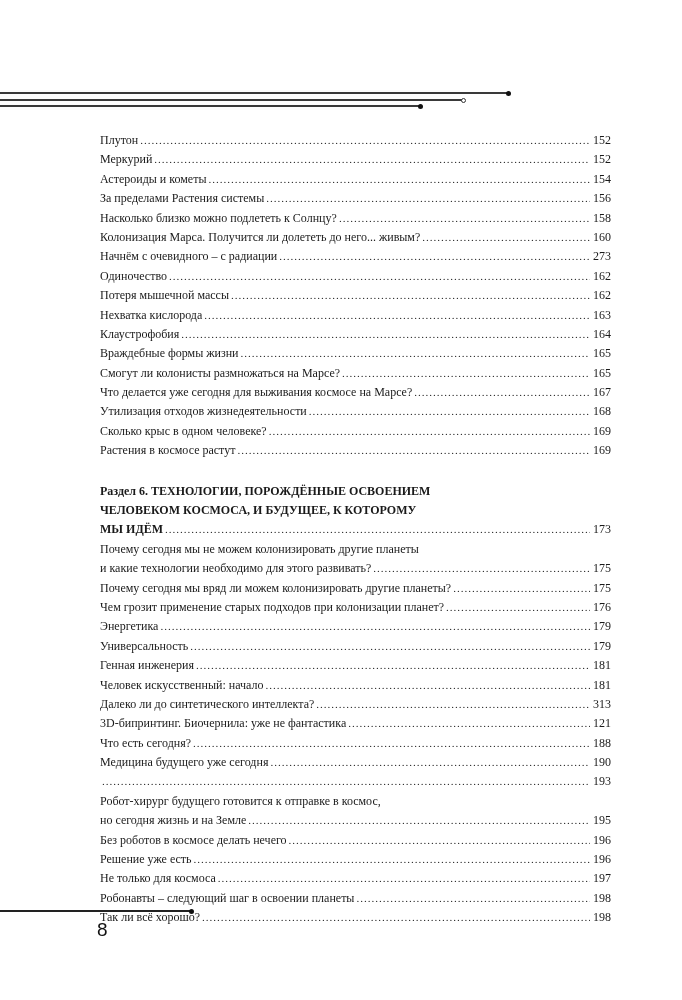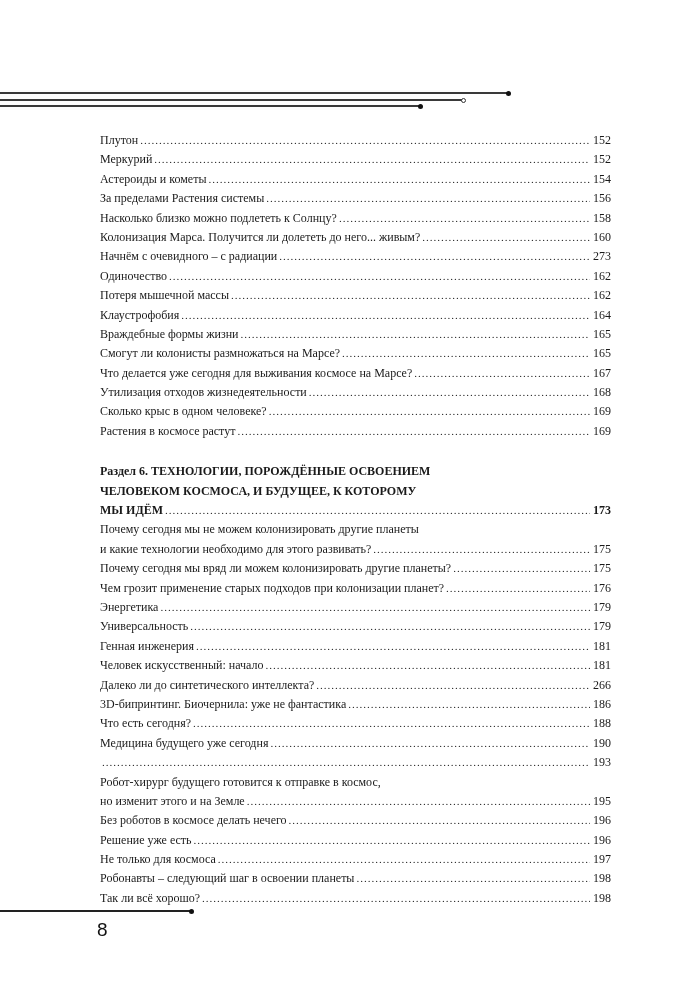--- a/index.html
+++ b/index.html
@@ -70,20 +70,25 @@
       <span class="title">Одиночество</span>
       <span class="leader"></span>
       <span class="page">162</span>
     </div>
   <div class="row">
       <span class="title">Потеря мышечной массы</span>
       <span class="leader"></span>
       <span class="page">162</span>
     </div>
   <div class="row">
+      <span class="title">Нехватка кислорода</span>
+      <span class="leader"></span>
+      <span class="page">163</span>
+    </div>
+  <div class="row">
       <span class="title">Клаустрофобия</span>
       <span class="leader"></span>
       <span class="page">164</span>
     </div>
   <div class="row">
       <span class="title">Враждебные формы жизни</span>
       <span class="leader"></span>
       <span class="page">165</span>
     </div>
   <div class="row">
@@ -112,21 +117,21 @@
       <span class="page">169</span>
     </div>
 
   <div class="gap"></div>
 
   <div class="row plain bold">Раздел 6. ТЕХНОЛОГИИ, ПОРОЖДЁННЫЕ ОСВОЕНИЕМ</div>
   <div class="row plain bold">ЧЕЛОВЕКОМ КОСМОСА, И БУДУЩЕЕ, К КОТОРОМУ</div>
   <div class="row bold">
       <span class="title">МЫ ИДЁМ</span>
       <span class="leader" style="font-weight:normal"></span>
-      <span class="page" style="font-weight:bold">173</span>
+      <span class="page" style="font-weight:normal">173</span>
     </div>
 
   <div class="row plain">Почему сегодня мы не можем колонизировать другие планеты</div>
   <div class="row">
       <span class="title">и какие технологии необходимо для этого развивать?</span>
       <span class="leader"></span>
       <span class="page">175</span>
     </div>
   <div class="row">
       <span class="title">Почему сегодня мы вряд ли можем колонизировать другие планеты? </span>
@@ -154,44 +159,44 @@
       <span class="page">181</span>
     </div>
   <div class="row">
       <span class="title">Человек искусственный: начало </span>
       <span class="leader"></span>
       <span class="page">181</span>
     </div>
   <div class="row">
       <span class="title">Далеко ли до синтетического интеллекта? </span>
       <span class="leader"></span>
-      <span class="page">266</span>
+      <span class="page">313</span>
     </div>
   <div class="row">
       <span class="title">3D-бипринтинг. Биочернила: уже не фантастика</span>
       <span class="leader"></span>
-      <span class="page">186</span>
+      <span class="page">121</span>
     </div>
   <div class="row">
       <span class="title">Что есть сегодня?</span>
       <span class="leader"></span>
       <span class="page">188</span>
     </div>
   <div class="row">
       <span class="title">Медицина будущего уже сегодня</span>
       <span class="leader"></span>
       <span class="page">190</span>
     </div>
   <div class="row">
       <span class="leader"></span>
       <span class="page">193</span>
     </div>
   <div class="row plain">Робот-хирург будущего готовится к отправке в космос,</div>
   <div class="row">
-      <span class="title">но изменит этого и на Земле </span>
+      <span class="title">но сегодня жизнь и на Земле </span>
       <span class="leader"></span>
       <span class="page">195</span>
     </div>
   <div class="row">
       <span class="title">Без роботов в космосе делать нечего </span>
       <span class="leader"></span>
       <span class="page">196</span>
     </div>
   <div class="row">
       <span class="title">Решение уже есть</span>

